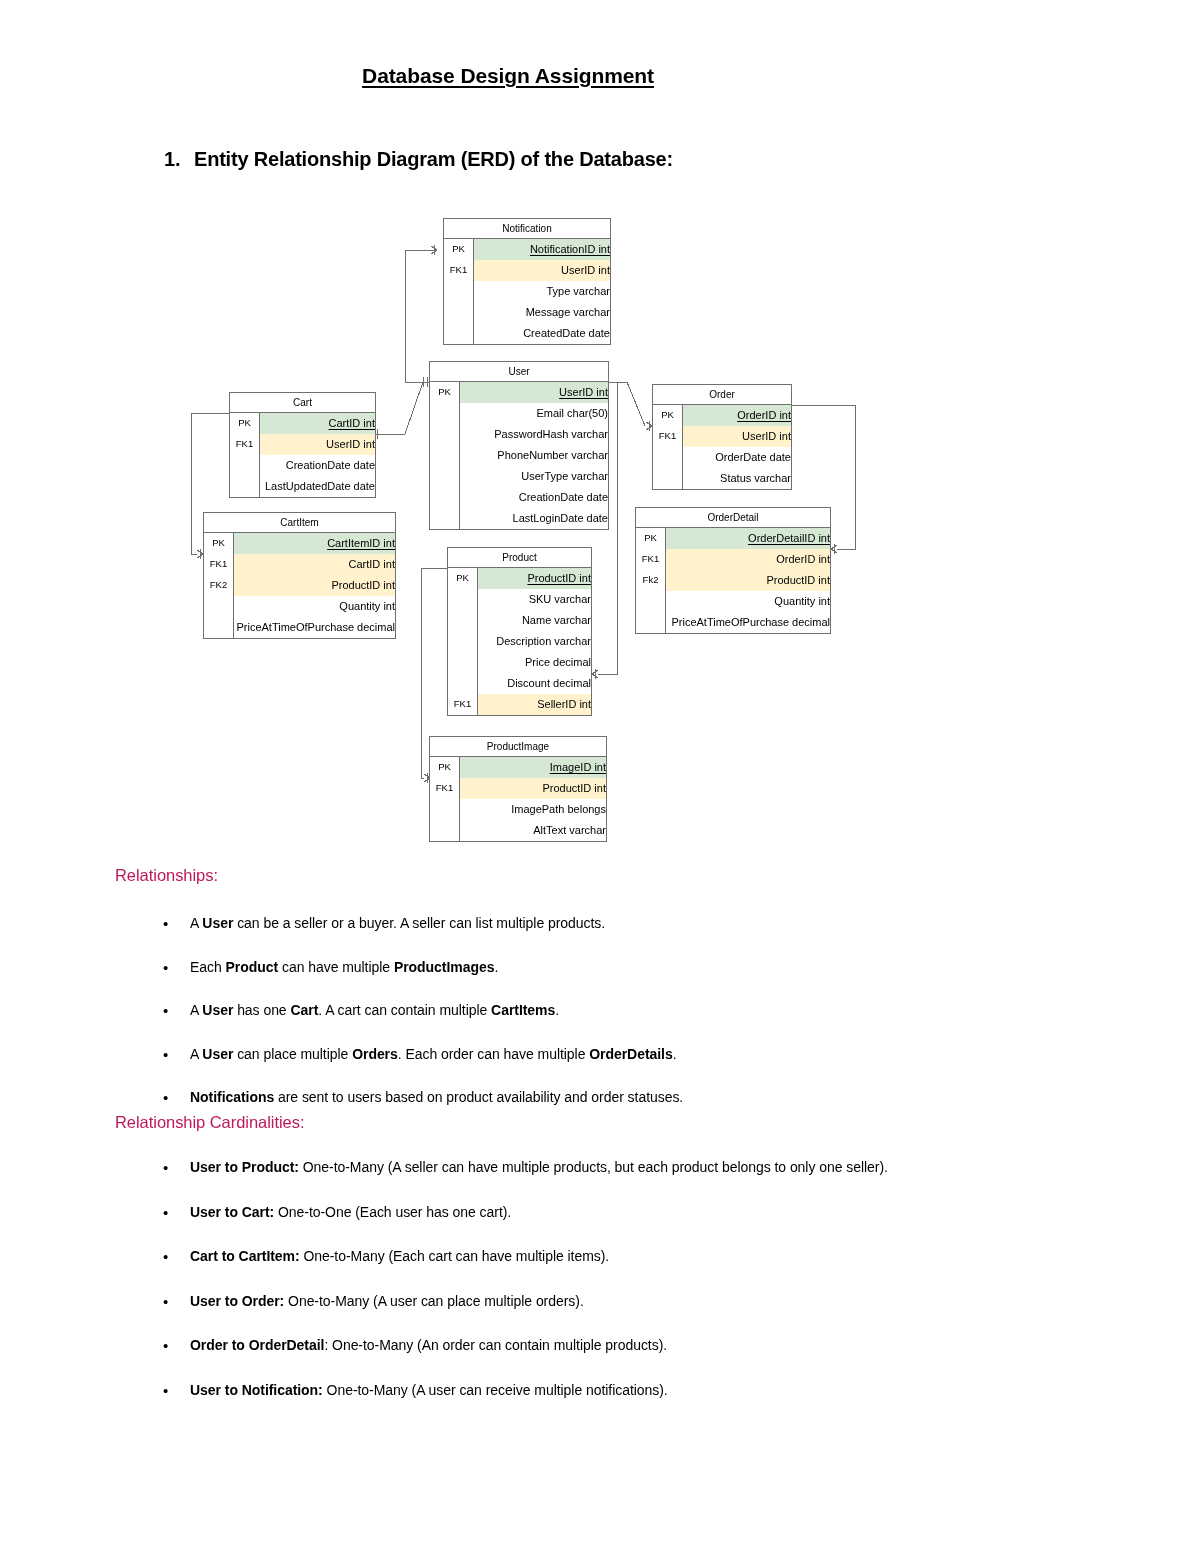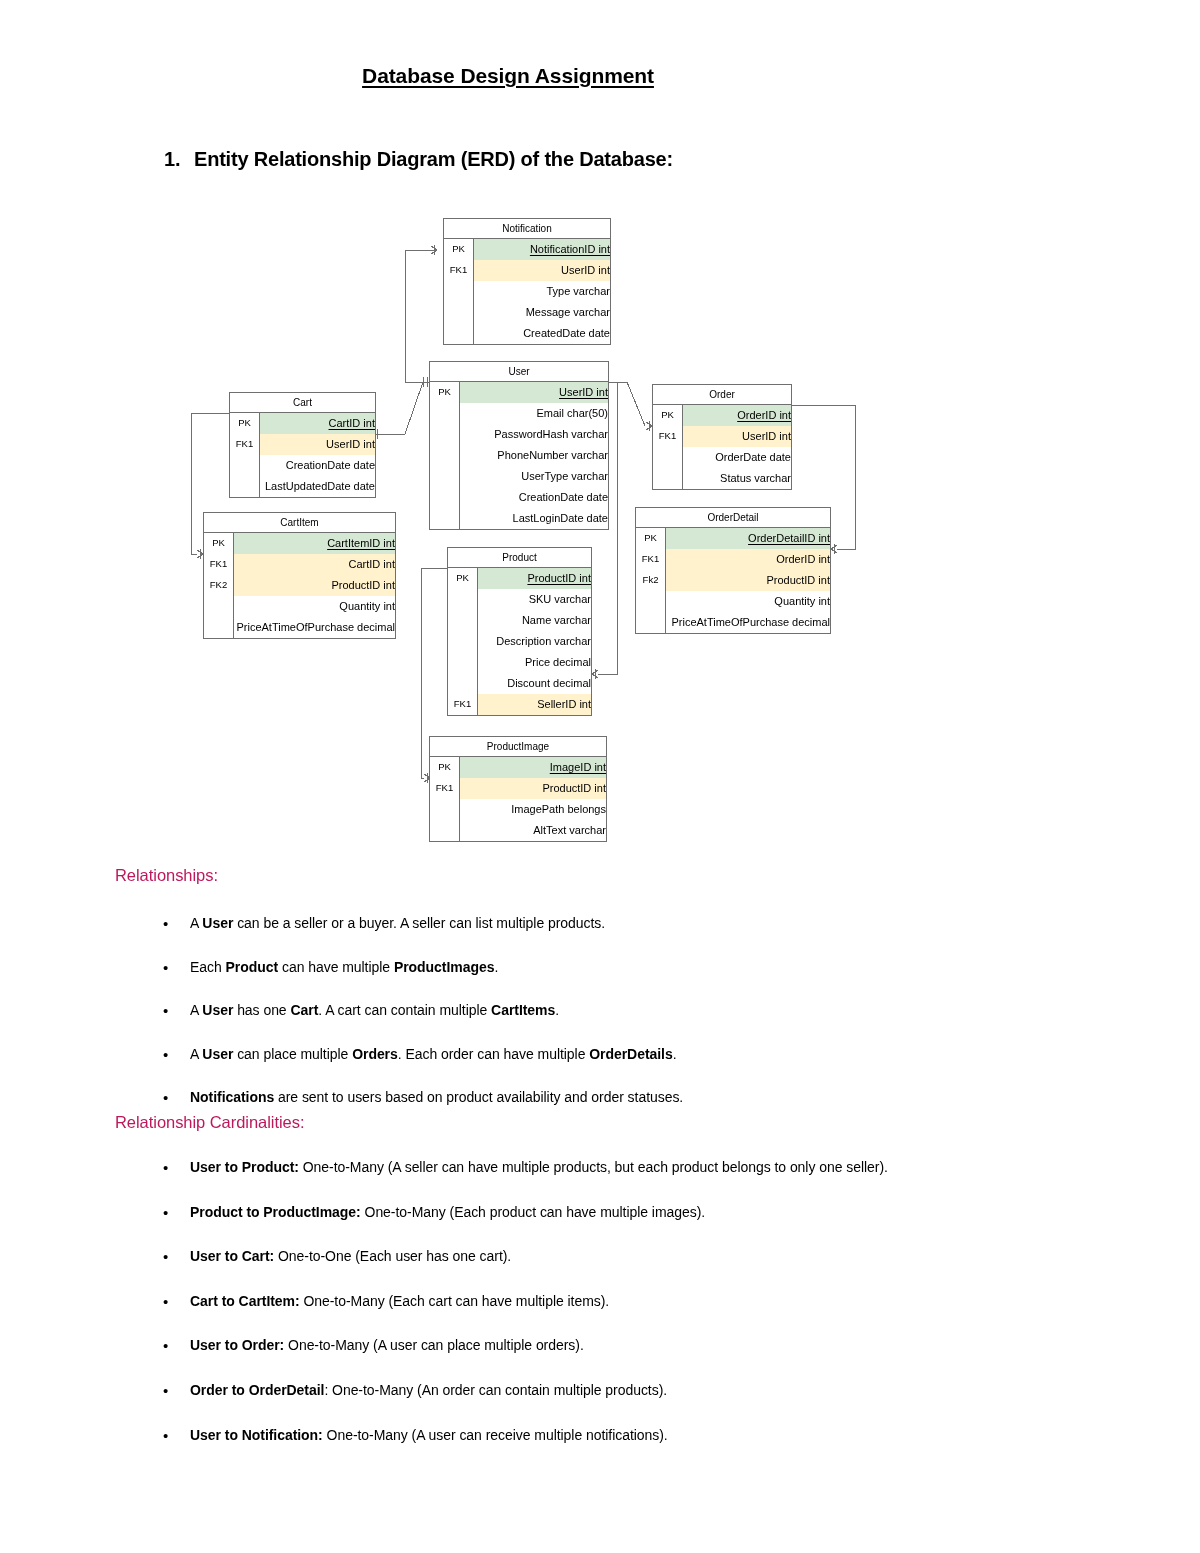--- a/index.html
+++ b/index.html
@@ -441,21 +441,20 @@
     <li><span>Each <b>Product</b> can have multiple <b>ProductImages</b>.</span></li>
     <li><span>A <b>User</b> has one <b>Cart</b>. A cart can contain multiple <b>CartItems</b>.</span></li>
     <li><span>A <b>User</b> can place multiple <b>Orders</b>. Each order can have multiple <b>OrderDetails</b>.</span></li>
     <li><span><b>Notifications</b> are sent to users based on product availability and order statuses.</span></li>
   </ul>
 
   <div class="body-text lead-card">Relationship Cardinalities:</div>
 
   <ul class="bullets" id="card-list">
     <li><span><b>User to Product:</b> One-to-Many (A seller can have multiple products, but each product belongs to only one seller).</span></li>
-    <li><span><b>Product to ProductImage:</b> One-to-Many (Each product can have multiple images).</span></li>
     <li><span><b>User to Cart:</b> One-to-One (Each user has one cart).</span></li>
     <li><span><b>Cart to CartItem:</b> One-to-Many (Each cart can have multiple items).</span></li>
     <li><span><b>User to Order:</b> One-to-Many (A user can place multiple orders).</span></li>
     <li><span><b>Order to OrderDetail</b>: One-to-Many (An order can contain multiple products).</span></li>
     <li><span><b>User to Notification:</b> One-to-Many (A user can receive multiple notifications).</span></li>
   </ul>
 
 </div>
 
 </body></html>

